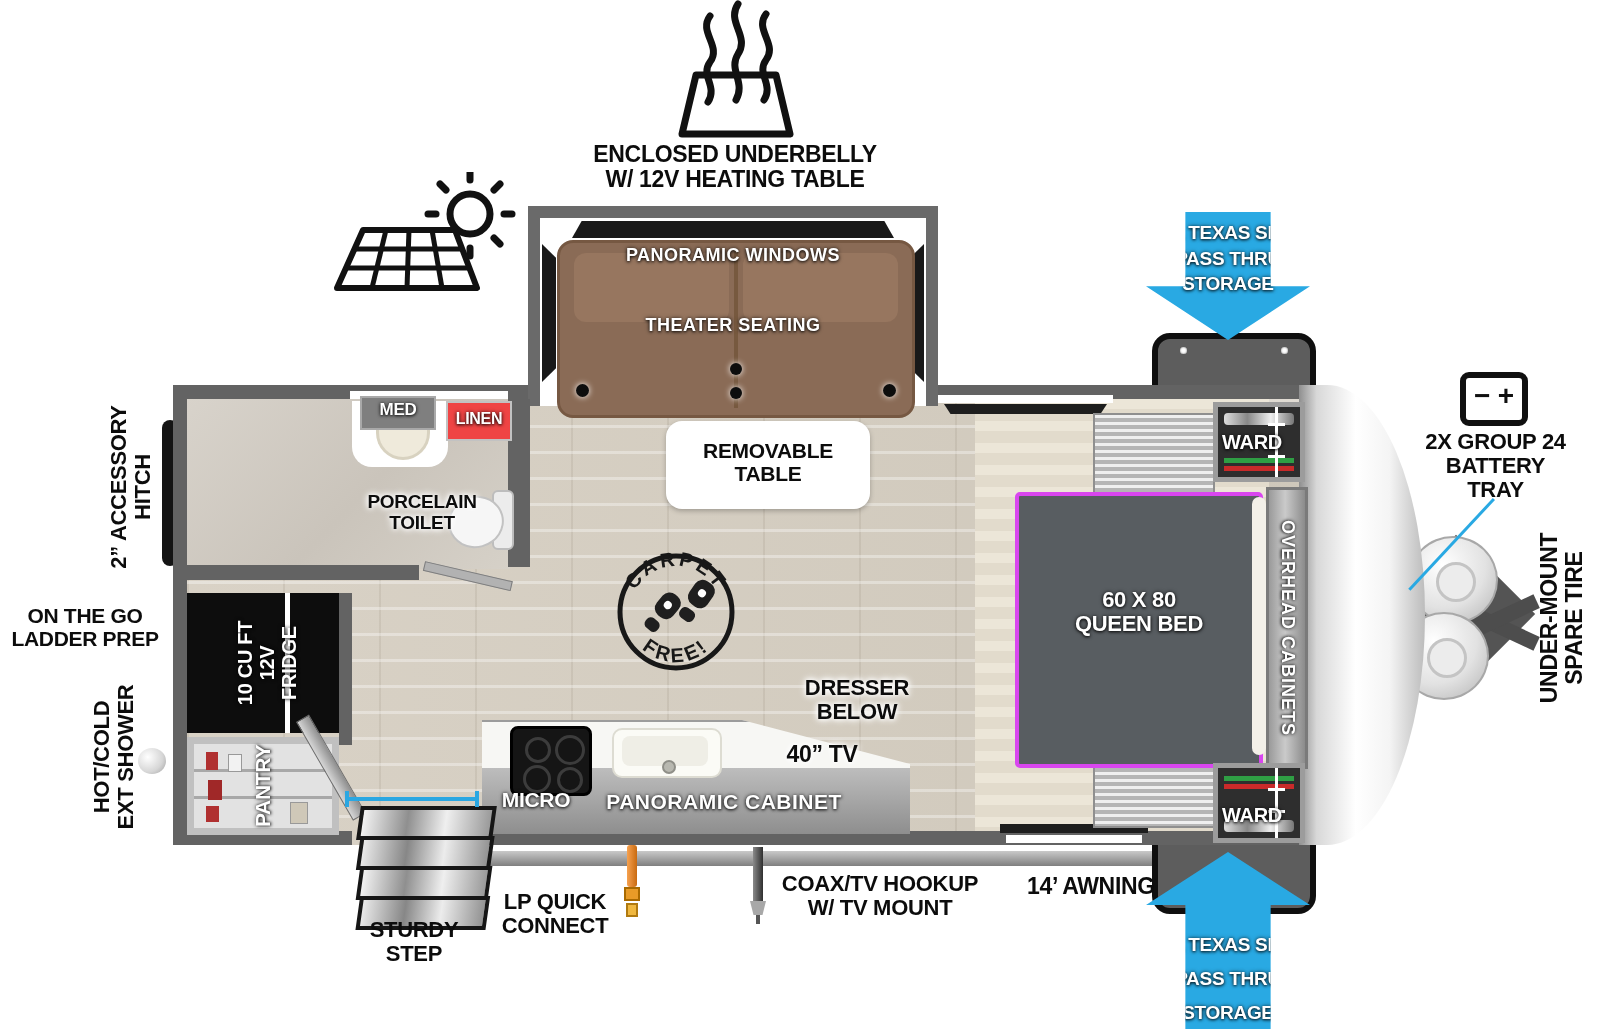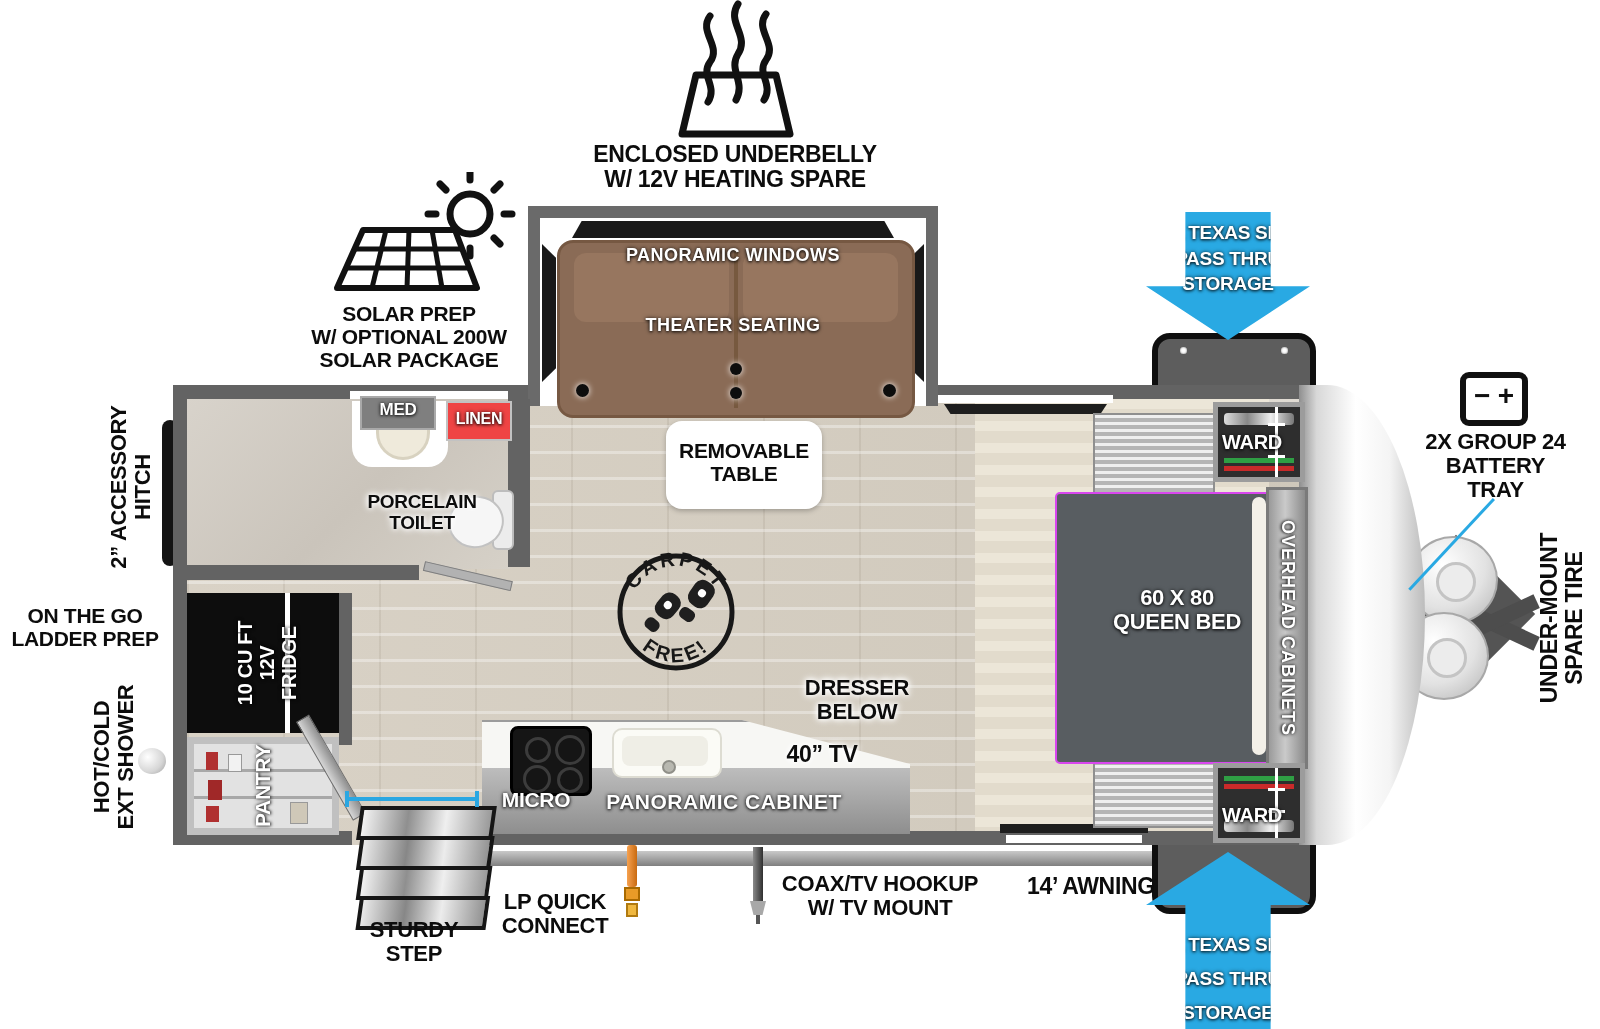--- a/index.html
+++ b/index.html
@@ -157,21 +157,21 @@
       <div class="abs" style="left:8px;top:6px;width:86px;height:30px;background:#efeee6;border-radius:8px;"></div>
       <div class="abs" style="left:48px;bottom:2px;width:10px;height:10px;border-radius:50%;background:#b8b8b0;border:2px solid #8f8f88;"></div>
     </div>
     <div class="lbl wlbl" style="left:6px;top:76px;width:96px;font-size:21px;">MICRO</div>
     <div class="lbl wlbl" style="left:108px;top:78px;width:268px;font-size:21px;letter-spacing:.5px;">PANORAMIC CABINET</div>
   </div>
   <div class="lbl lbl-glow" style="left:790px;top:676px;width:134px;font-size:22px;">DRESSER
 BELOW</div>
   <div class="lbl lbl-glow" style="left:766px;top:742px;width:112px;font-size:23px;">40” TV</div>
 
-  <div class="abs" style="left:666px;top:421px;width:156px;height:88px;background:#fff;border-radius:16px;box-shadow:0 2px 5px rgba(0,0,0,.25);">
+  <div class="abs" style="left:666px;top:421px;width:156px;height:88px;background:#fff;border-radius:16px;box-shadow:0 2px 5px rgba(0,0,0,.25);padding-left:48px;">
     <div class="lbl" style="left:0;right:0;top:18px;font-size:21px;">REMOVABLE
 TABLE</div>
   </div>
 
   <svg class="abs" style="left:610px;top:546px;" width="132" height="132" viewBox="0 0 132 132">
     <circle cx="66" cy="66" r="56" fill="none" stroke="#181818" stroke-width="5"></circle>
     <defs>
       <path id="cfTop" d="M 20,66 A 46,46 0 0 1 112,66"></path>
       <path id="cfBot" d="M 16,66 A 50,50 0 0 0 116,66"></path>
     </defs>
@@ -191,21 +191,21 @@
       <rect x="79" y="65" width="16" height="12" rx="5"></rect>
       <circle cx="87" cy="45" r="4" fill="#fff"></circle>
     </g>
   </svg>
 
   <div class="abs" style="left:1093px;top:413px;width:118px;height:78px;border:2px solid #8f8f8f;
               background:repeating-linear-gradient(180deg,#efefef 0 3px,#b5b5b5 3px 7px);"></div>
   <div class="abs" style="left:1093px;top:742px;width:118px;height:82px;border:2px solid #8f8f8f;
               background:repeating-linear-gradient(180deg,#efefef 0 3px,#b5b5b5 3px 7px);"></div>
 
-  <div class="abs" style="left:1015px;top:492px;width:240px;height:268px;background:#585d61;border:2px solid #d946ef;border-radius:5px;margin-left:40px;">
+  <div class="abs" style="left:1015px;top:492px;width:240px;height:268px;background:#585d61;border:4px solid #d946ef;border-radius:5px;">
     <div class="lbl wlbl" style="left:0;right:0;top:92px;font-size:22px;">60 X 80
 QUEEN BED</div>
   </div>
   <div class="abs" style="left:1252px;top:497px;width:14px;height:258px;background:#f3f0e8;border-radius:8px;"></div>
 
   <div class="abs" style="left:1266px;top:487px;width:42px;height:282px;box-sizing:border-box;border:3px solid #7a7a7a;
               background:linear-gradient(90deg,#9a9a9a,#cacaca 45%,#8b8b8b);display:flex;align-items:center;justify-content:center;">
     <div class="wlbl" style="writing-mode:vertical-rl;font-weight:bold;font-size:18px;letter-spacing:1px;">OVERHEAD CABINETS</div>
   </div>
 
@@ -263,21 +263,21 @@
 STORAGE</div>
   </div>
 
   <svg class="abs" style="left:648px;top:0;" width="175" height="140" viewBox="0 0 175 140">
     <path d="M48,75 L128,75 L142,134 L34,134 Z" fill="none" stroke="#111" stroke-width="7" stroke-linejoin="round"></path>
     <path d="M62,16 C50,32 74,46 62,62 C52,76 70,86 60,102" fill="none" stroke="#111" stroke-width="7" stroke-linecap="round"></path>
     <path d="M90,4 C78,22 102,36 90,54 C80,70 98,82 88,100" fill="none" stroke="#111" stroke-width="7" stroke-linecap="round"></path>
     <path d="M118,14 C106,30 130,44 118,60 C108,74 126,84 116,100" fill="none" stroke="#111" stroke-width="7" stroke-linecap="round"></path>
   </svg>
   <div class="lbl" style="left:555px;top:142px;width:360px;font-size:23px;">ENCLOSED UNDERBELLY
-W/ 12V HEATING SPARE</div>
+W/ 12V HEATING TABLE</div>
 
   <svg class="abs" style="left:325px;top:172px;" width="200" height="130" viewBox="0 0 200 130">
     <circle cx="145" cy="42" r="20" fill="none" stroke="#111" stroke-width="7"></circle>
     <g stroke="#111" stroke-width="7" stroke-linecap="round">
       <line x1="145" y1="8" x2="145" y2="0"></line>
         <line x1="145" y1="76" x2="145" y2="84"></line>
       <line x1="111" y1="42" x2="103" y2="42"></line>
         <line x1="179" y1="42" x2="187" y2="42"></line>
       <line x1="121" y1="18" x2="115" y2="12"></line>
         <line x1="169" y1="66" x2="175" y2="72"></line>
@@ -286,23 +286,20 @@
     </g>
     <polygon points="38,58 130,58 152,116 12,116" fill="#fff" stroke="#111" stroke-width="6" stroke-linejoin="round"></polygon>
     <g stroke="#111" stroke-width="5">
       <line x1="30" y1="77" x2="137" y2="77"></line>
       <line x1="22" y1="96" x2="144" y2="96"></line>
       <line x1="61" y1="58" x2="47" y2="116"></line>
       <line x1="84" y1="58" x2="82" y2="116"></line>
       <line x1="107" y1="58" x2="117" y2="116"></line>
     </g>
   </svg>
-  <div class="lbl" style="left:295px;top:302px;width:228px;font-size:21px;">SOLAR PREP
-W/ OPTIONAL 200W
-SOLAR PACKAGE</div>
 
   <div class="abs" style="left:1460px;top:372px;width:68px;height:54px;box-sizing:border-box;border:6px solid #101010;border-radius:9px;
               background:#fff;display:flex;justify-content:space-between;padding:0 8px;">
     <span style="font-weight:bold;font-size:28px;line-height:36px;color:#101010;">−</span>
     <span style="font-weight:bold;font-size:28px;line-height:36px;color:#101010;">+</span>
   </div>
   <div class="lbl" style="left:1413px;top:430px;width:165px;font-size:22px;">2X GROUP 24
 BATTERY
 TRAY</div>
   <div class="abs" style="left:1495px;top:500px;width:124px;height:3px;background:#29a9e3;transform:rotate(133deg);transform-origin:0 0;"></div>

